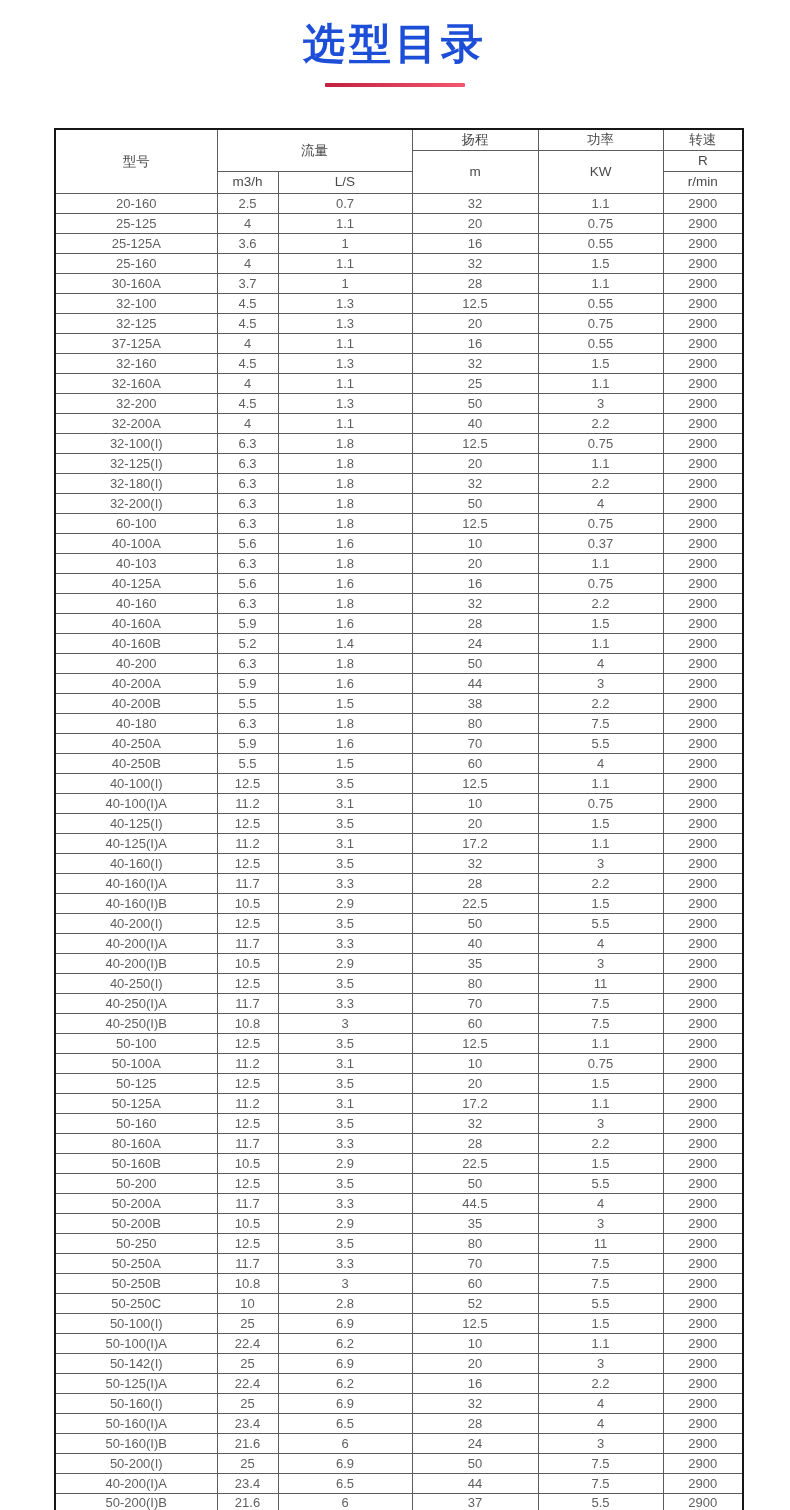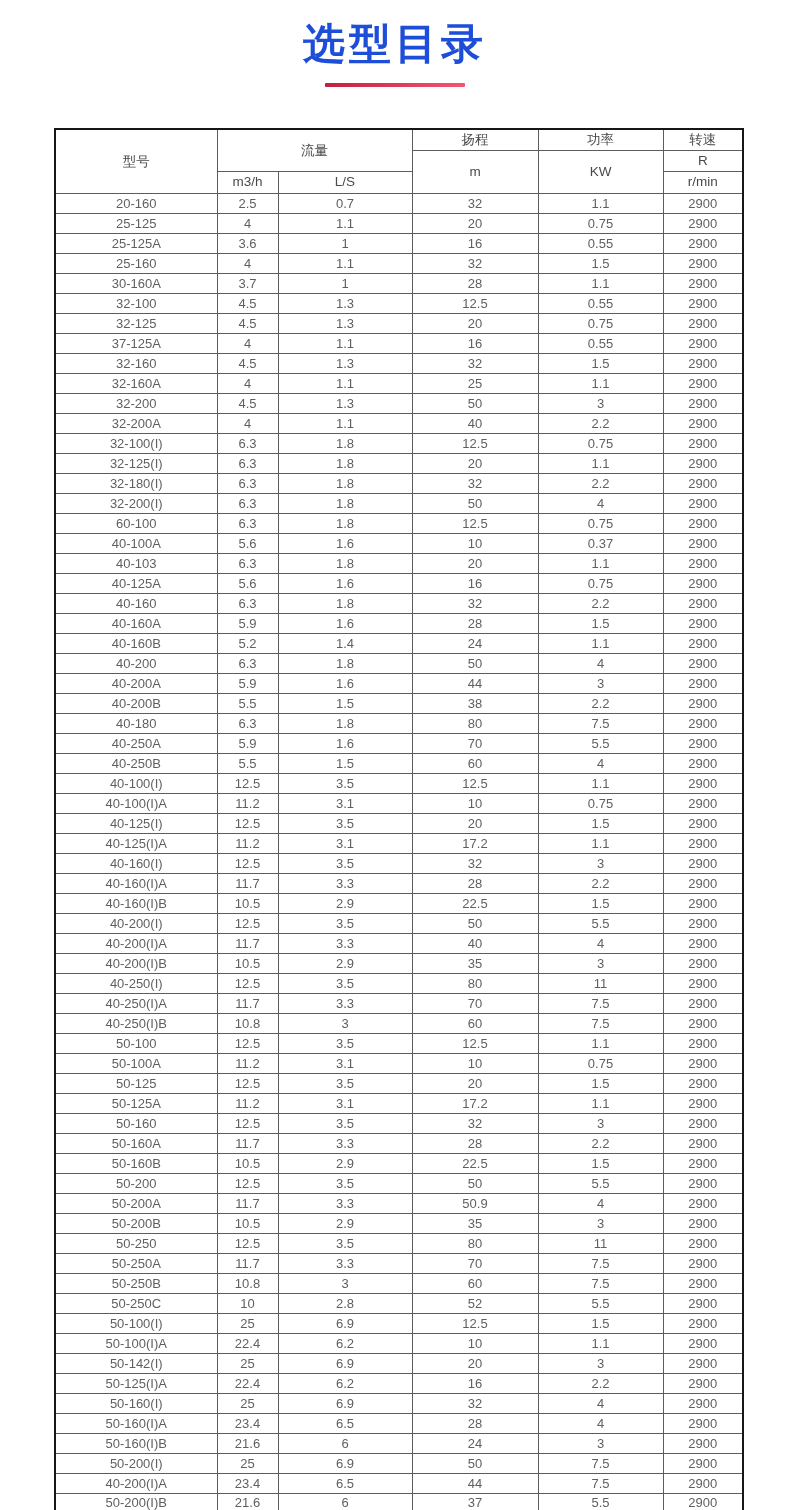--- a/index.html
+++ b/index.html
@@ -462,21 +462,21 @@
         </tr>
         <tr>
           <td>50-160</td>
           <td>12.5</td>
           <td>3.5</td>
           <td>32</td>
           <td>3</td>
           <td>2900</td>
         </tr>
         <tr>
-          <td>50-160A</td>
+          <td>80-160A</td>
           <td>11.7</td>
           <td>3.3</td>
           <td>28</td>
           <td>2.2</td>
           <td>2900</td>
         </tr>
         <tr>
           <td>50-160B</td>
           <td>10.5</td>
           <td>2.9</td>
@@ -489,21 +489,21 @@
           <td>12.5</td>
           <td>3.5</td>
           <td>50</td>
           <td>5.5</td>
           <td>2900</td>
         </tr>
         <tr>
           <td>50-200A</td>
           <td>11.7</td>
           <td>3.3</td>
-          <td>50.9</td>
+          <td>44.5</td>
           <td>4</td>
           <td>2900</td>
         </tr>
         <tr>
           <td>50-200B</td>
           <td>10.5</td>
           <td>2.9</td>
           <td>35</td>
           <td>3</td>
           <td>2900</td>

